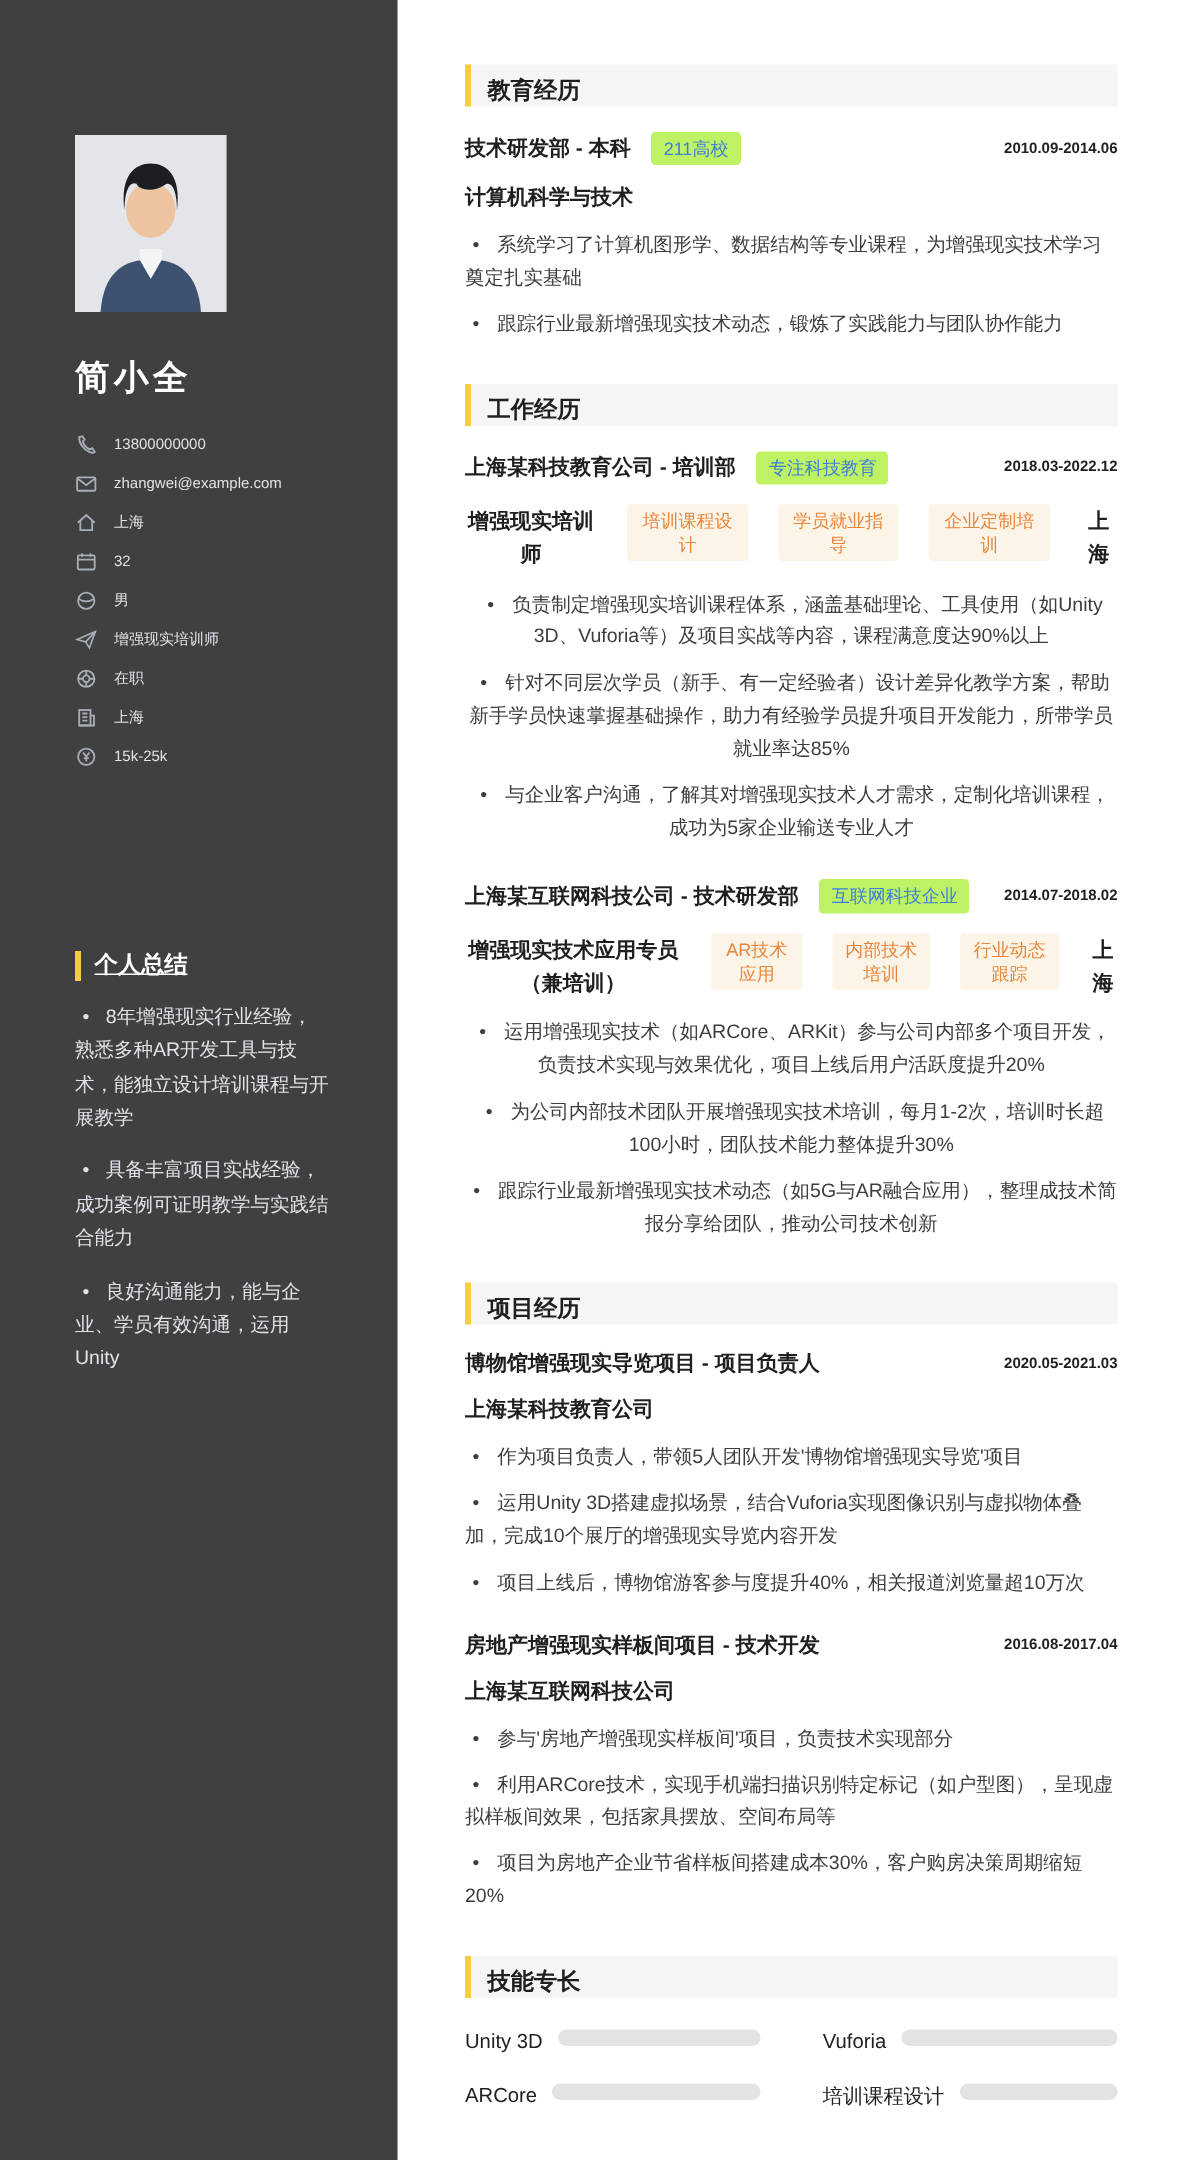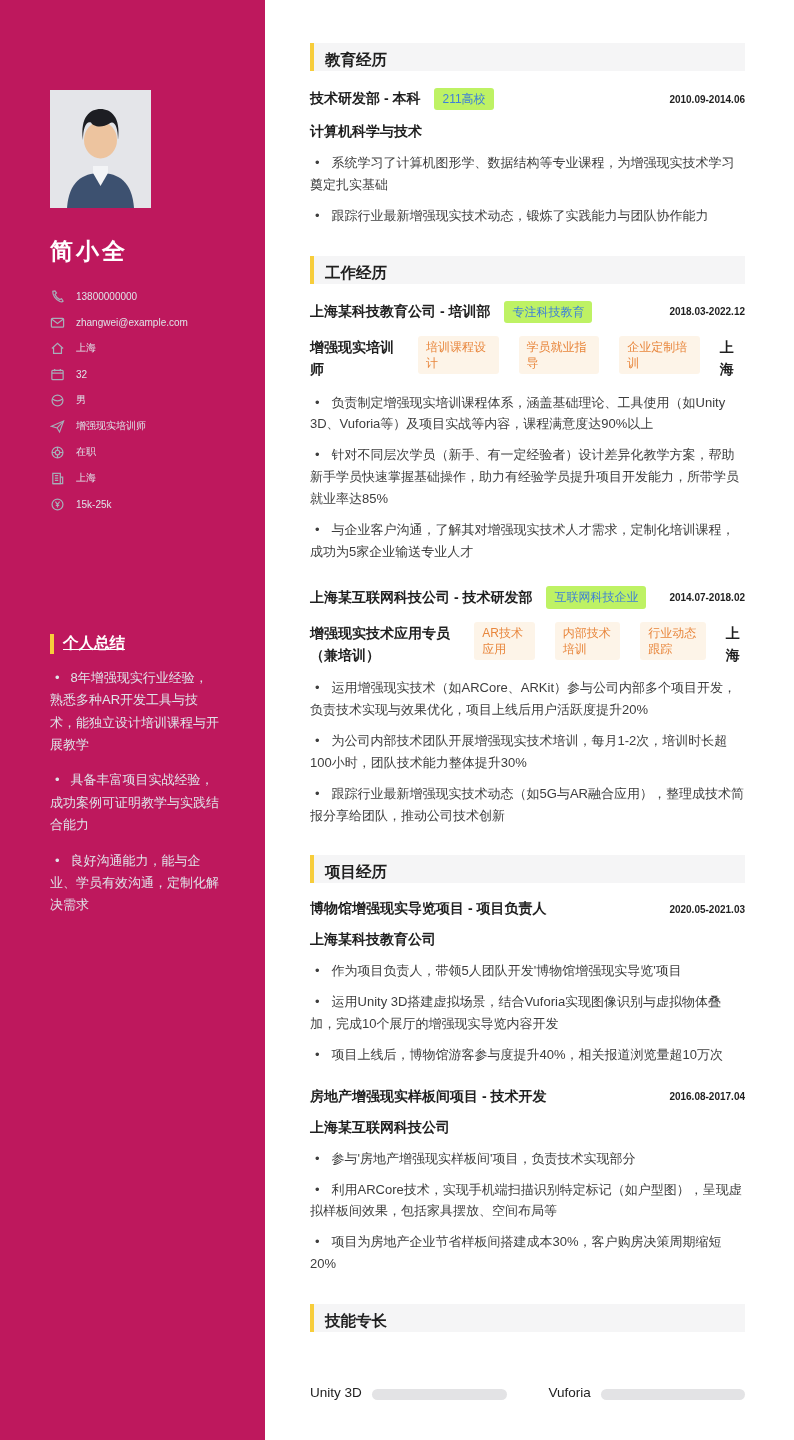--- a/index.html
+++ b/index.html
@@ -7,21 +7,21 @@
   body {
     width: 794px; height: 1440px; overflow: hidden;
     background: #ffffff;
     font-family: "Liberation Sans", "DejaVu Sans", sans-serif;
     color: #3d3d3d;
   }
   .page { display: flex; width: 794px; height: 1440px; }
 
   
   .sidebar {
-    flex: 0 0 265px; background: #be185d; color: #dfe3e9;
+    flex: 0 0 265px; background: #404040; color: #dfe3e9;
     padding: 90px 45px 0 50px;
   }
   .photo { width: 101px; height: 118px; overflow: hidden; background: #e4e5e9; }
   .photo svg { display: block; }
   .name { margin-top: 28px; font-size: 23px; font-weight: bold; color: #ffffff; letter-spacing: 3px; }
   .contacts { list-style: none; margin: 16px 0 0; padding: 0; }
   .contact { display: flex; align-items: center; gap: 11px; height: 26px; font-size: 10px; color: #dfe3e9; }
   .cicon { width: 15px; height: 15px; flex: 0 0 15px; display: inline-flex; }
   .cicon svg { width: 15px; height: 15px; }
 
@@ -46,26 +46,26 @@
   .tag.blue { background: #bef264; color: #3e7fd8; }
   .tag.orange { background: #fdf4e8; color: #e8863c; }
   .emajor { font-size: 14px; font-weight: bold; color: #1f1f1f; margin-bottom: 11px; }
 
   .pos-row { display: flex; align-items: flex-start; gap: 20px; margin-bottom: 11px; }
   .pos-row > * { min-width: 0; }
   .pos-title { font-size: 14px; font-weight: bold; color: #1f1f1f; line-height: 1.6; }
   .pos-loc { margin-left: auto; font-size: 14px; font-weight: bold; color: #1f1f1f; line-height: 1.6; }
   .bullet { margin: 0 0 9px; font-size: 13px; line-height: 1.68; color: #3d3d3d; }
   .bullet::before { content: "•"; margin: 0 12px 0 5px; }
-  .job { margin-bottom: 24px; }
+  .job { margin-bottom: 24px; text-align: center; }
   .proj { margin-bottom: 22px; }
 
   
   .skills-grid { display: grid; grid-template-columns: 1fr 1fr; column-gap: 42px; row-gap: 21px; padding-top: 4px; }
-  .skill { display: flex; align-items: flex-end; gap: 10px; margin-top: 32px; }
+  .skill { display: flex; align-items: flex-start; gap: 10px; }
   .skill-name { font-size: 13.5px; color: #222222; white-space: nowrap; }
   .skill-bar { flex: 1; height: 11px; background: #e3e3e5; border-radius: 6px; overflow: hidden; }
   .skill-fill { height: 100%; background: #f9ce35; border-radius: 6px; }
 </style>
 </head>
 <body>
 
 <div class="page">
 
   <aside class="sidebar">
@@ -166,21 +166,21 @@
       </li>
     </ul>
 
     <div class="side-section">
       <div class="side-header">
         <span class="ybar"></span>
         <span class="side-header-text">个人总结</span>
       </div>
       <div class="sum-item">8年增强现实行业经验，熟悉多种AR开发工具与技术，能独立设计培训课程与开展教学</div>
       <div class="sum-item">具备丰富项目实战经验，成功案例可证明教学与实践结合能力</div>
-      <div class="sum-item">良好沟通能力，能与企业、学员有效沟通，定制化解决需求</div>
+      <div class="sum-item">良好沟通能力，能与企业、学员有效沟通，运用Unity</div>
     </div>
   </aside>
 
   <main class="main">
 
     <section class="sec">
       <div class="sec-header">
         <span class="ybar2"></span>
         <span class="sec-title">教育经历</span>
       </div>

